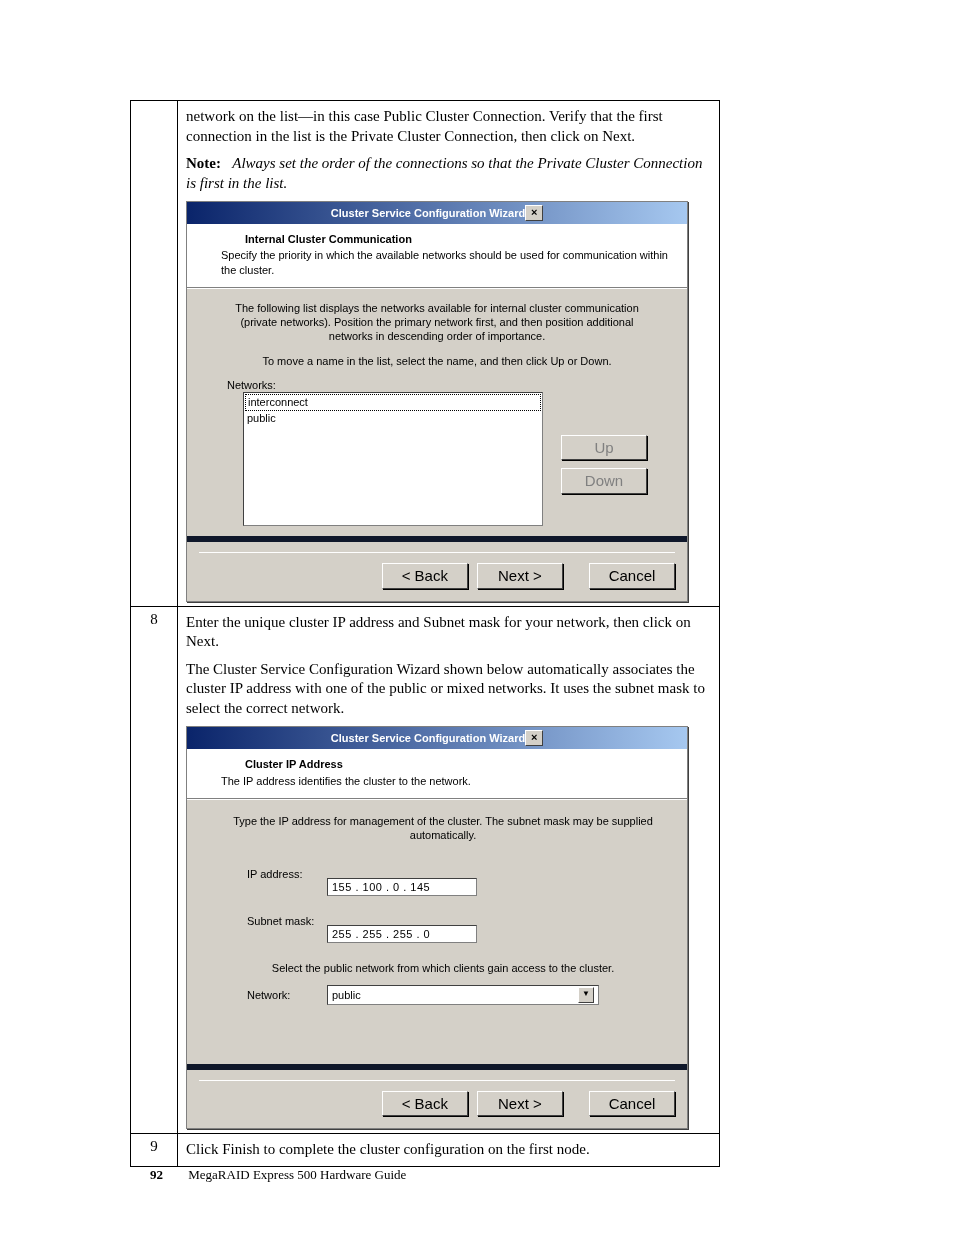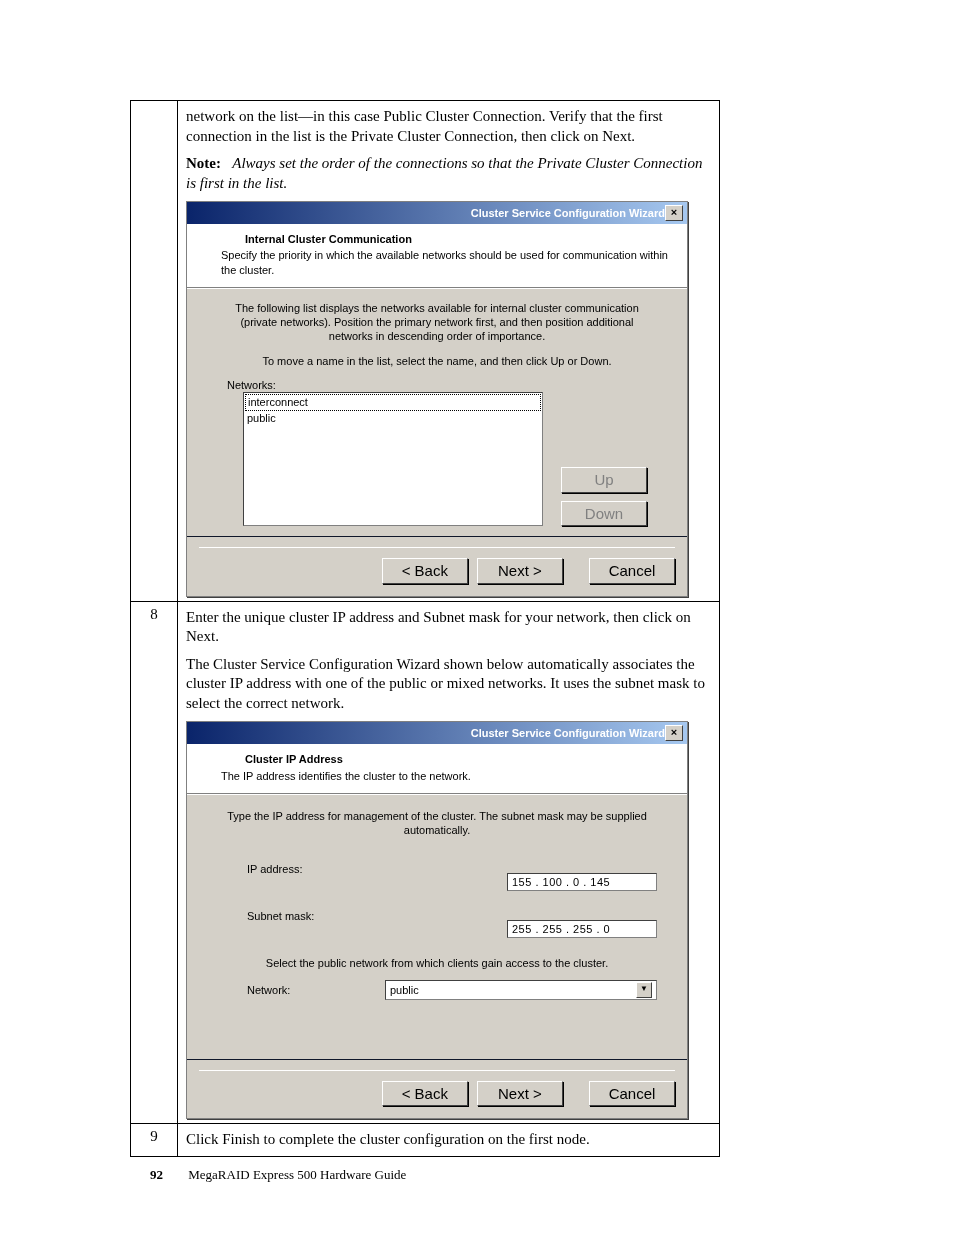--- a/index.html
+++ b/index.html
@@ -54,21 +54,21 @@
     font-size: 11px;
     color: #000;
     margin: 4px 0 0 0;
   }
   .wizard-titlebar {
     background: linear-gradient(to right, #0a246a, #a6c8f0);
     color: #fff;
     font-weight: bold;
     padding: 3px 4px;
     display: flex;
-    justify-content: flex-end;
+    justify-content: center;
     align-items: center;
     font-size: 11px;
   }
   .wizard-close {
     width: 16px;
     height: 14px;
     background: #d4d0c8;
     border: 1px solid #fff;
     border-right-color: #404040;
     border-bottom-color: #404040;
@@ -94,21 +94,21 @@
   }
   .wizard-body {
     padding: 12px 40px 10px 40px;
     min-height: 200px;
     border-top: 1px solid #fff;
   }
   .wizard-body p { margin: 0 0 10px 0; text-align: center; }
   .wizard-footer {
     padding: 10px 12px 12px 12px;
     text-align: right;
-    border-top: 1px solid #0f172a;
+    border-top: 6px solid #0f172a;
   }
   .wizard-footer .sep {
     border-top: 1px solid #fff;
     margin-bottom: 10px;
   }
   .win-btn {
     display: inline-block;
     min-width: 68px;
     padding: 2px 8px;
     background: #d4d0c8;
@@ -134,36 +134,35 @@
     font-size: 11px;
   }
   .listbox .item {
     padding: 0 2px;
   }
   .listbox .item.selected {
     border: 1px dotted #000;
   }
   .net-row {
     display: flex;
-    align-items: flex-end;
+    align-items: center;
     gap: 12px;
     padding-left: 16px;
   }
   .net-buttons {
     display: flex;
     flex-direction: column;
     gap: 8px;
     padding-top: 10px;
   }
 
   .field-row {
     display: flex;
     align-items: center;
     margin: 4px 0 4px 30px;
-    justify-content: space-between;
   }
   .field-label {
     width: 80px;
   }
   .ip-input, .dropdown {
     background: #fff;
     border: 1px solid #808080;
     border-top-color: #404040;
     border-left-color: #404040;
     padding: 1px 4px;
@@ -259,21 +258,21 @@
 
         <div class="wizard">
           <div class="wizard-titlebar">
             <span>Cluster Service Configuration Wizard</span>
             <span class="wizard-close">×</span>
           </div>
           <div class="wizard-header">
             <div class="h-title">Cluster IP Address</div>
             <div class="h-sub">The IP address identifies the cluster to the network.</div>
           </div>
-          <div class="wizard-body" style="min-height:240px;padding:14px 30px 10px 30px;">
+          <div class="wizard-body" style="min-height:240px;padding:14px 18px 10px 30px;">
             <p>Type the IP address for management of the cluster. The subnet mask may be supplied automatically.</p>
             <div class="field-row">
               <span class="field-label">IP address:</span>
               <span class="ip-input">155 . 100 .   0   . 145</span>
             </div>
             <div class="field-row">
               <span class="field-label">Subnet mask:</span>
               <span class="ip-input">255 . 255 . 255 .   0</span>
             </div>
             <p style="margin-top:18px">Select the public network from which clients gain access to the cluster.</p>

